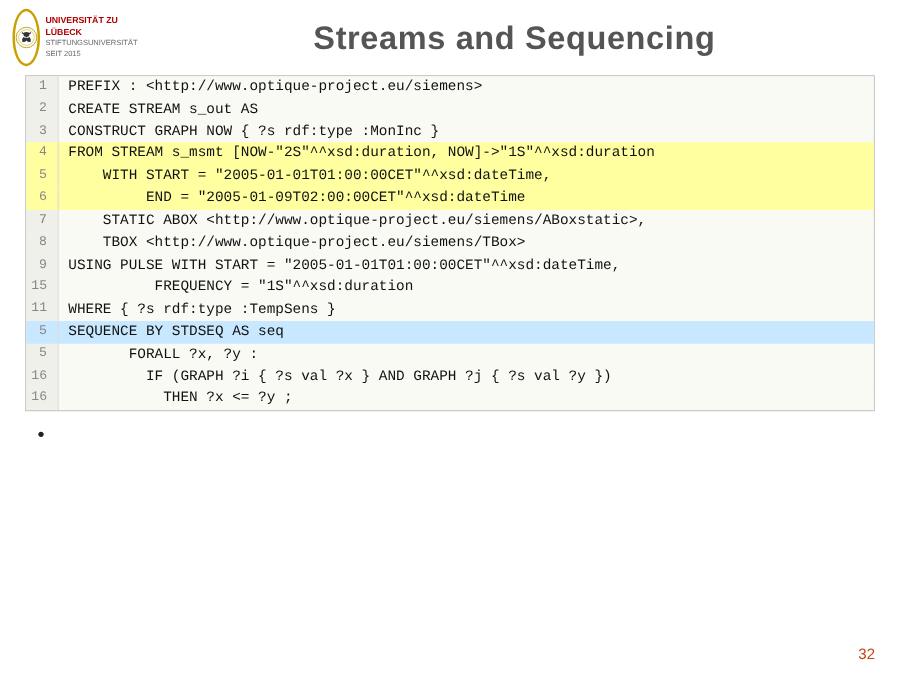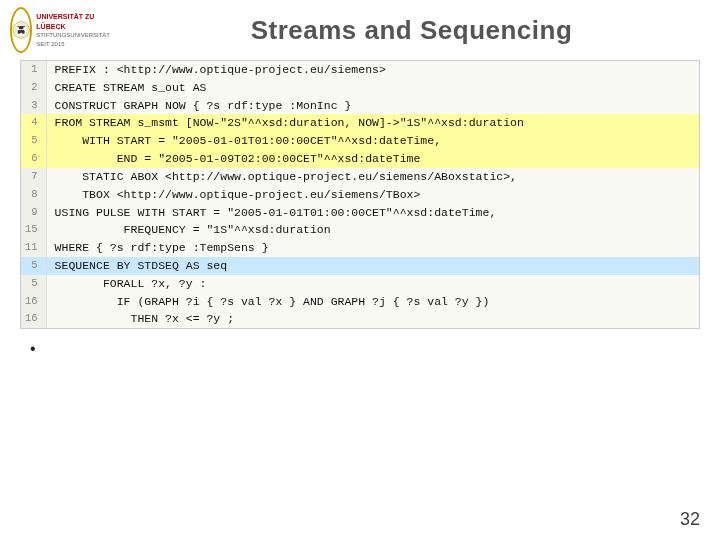--- a/index.html
+++ b/index.html
@@ -140,22 +140,22 @@
       font-size: 16px;
       line-height: 1;
       margin-top: -2px;
     }
 
     
     .page-number {
       position: absolute;
       bottom: 10px;
       right: 20px;
-      font-size: 18px;
-      color: #404040;
+      font-size: 12px;
+      color: #c2410c;
     }
 
   </style>
 </head>
 <body>
 
 <div class="header">
   <div class="logo-area">
     <div class="logo-circle">
       <svg width="38" height="38" viewBox="0 0 38 38">

